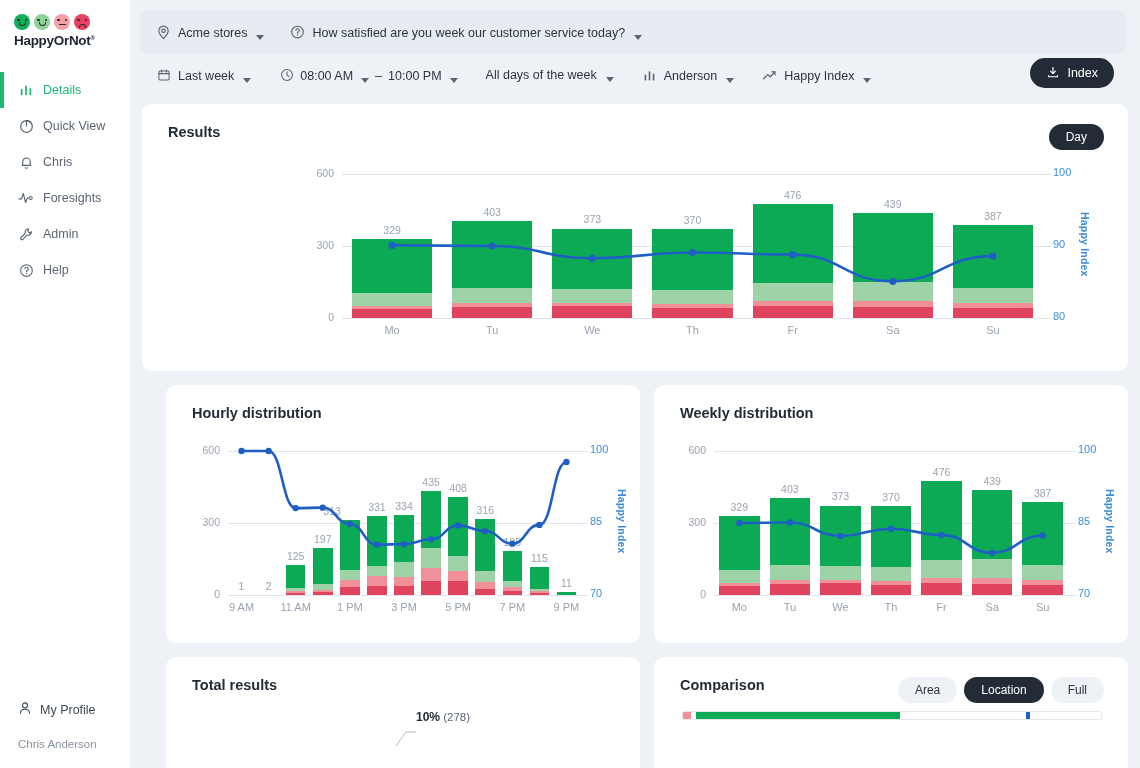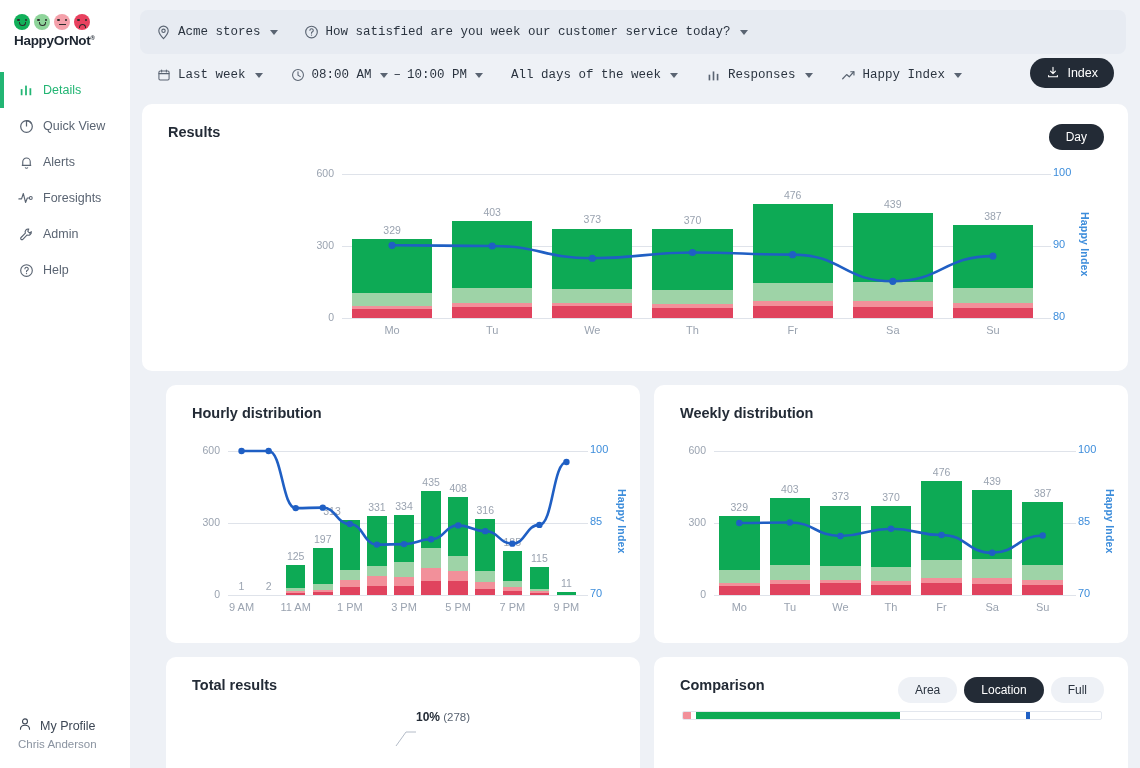--- a/index.html
+++ b/index.html
@@ -36,34 +36,34 @@
     font-size: 12.5px; color: #5a6472; cursor: pointer;
   }
   .nav-item .ico { width: 16px; height: 16px; display:flex; align-items:center; justify-content:center; flex:0 0 16px; }
   .nav-item.active { color: #22b573; font-weight: 500; }
   .nav-item.active::before {
     content:""; position:absolute; left:0; top:0; width:4px; height:36px; background:#22b573;
   }
   .nav-spacer { flex: 1; }
   .profile { padding: 0 0 18px 18px; }
   .profile-row { display:flex; align-items:center; gap:8px; font-size:12.5px; color:#3d4755; font-weight:500; cursor:pointer; }
-  .profile-name { font-size: 11.5px; color:#8a93a0; margin-top:4px; }
+  .profile-name { font-size: 11.5px; color:#8a93a0; margin-top:20px; }
 
   
   .main { flex:1; height:768px; overflow:hidden; position:relative; }
   .topbar { background:#eef1f6; padding: 10px 14px 0 10px; }
   .filterbar-1 {
     background:#e7ebf2; border-radius:8px; height:44px;
     display:flex; align-items:center; padding: 0 16px; gap: 26px;
   }
   .filterbar-2 {
     height:42px; display:flex; align-items:center; padding: 0 16px; gap: 28px;
     position:relative;
   }
-  .chip { display:flex; align-items:center; gap:7px; font-size:12.5px; color:#2b3440; cursor:pointer; white-space:nowrap;font-family:Liberation Mono, monospace; }
+  .chip { display:flex; align-items:flex-end; gap:7px; font-size:12.5px; color:#2b3440; cursor:pointer; white-space:nowrap; }
   .chip .ico { width:15px; height:15px; display:flex; align-items:center; justify-content:center; flex:0 0 15px; }
   .caret { width:0; height:0; border-left:4px solid transparent; border-right:4px solid transparent; border-top:5px solid #5a6472; margin-left:2px; }
   .dash { color:#2b3440; font-size:12.5px; }
   .export-btn {
     position:absolute; right:12px; top:4px;
     background:#232b36; color:#fff; border-radius:20px;
     height:30px; padding:0 16px; display:flex; align-items:center; gap:7px;
     font-size:12.5px; cursor:pointer;
   }
 
@@ -170,21 +170,21 @@
         </span>
         <span>Quick View</span>
       </div>
       <div class="nav-item">
         <span class="ico">
           <svg width="15" height="15" viewBox="0 0 16 16">
               <path d="M4 11 V7.2a4 4 0 0 1 8 0V11h1 H3z" fill="none" stroke="#5a6472" stroke-width="1.2"></path>
               <path d="M6.6 13.2a1.5 1.5 0 0 0 2.8 0" fill="none" stroke="#5a6472" stroke-width="1.2"></path>
             </svg>
         </span>
-        <span>Alerts</span>
+        <span>Chris</span>
       </div>
       <div class="nav-item">
         <span class="ico">
           <svg width="16" height="16" viewBox="0 0 18 16">
               <path d="M1 9 L4 9 L6 3 L8.5 13 L10.5 8 L13 8" fill="none" stroke="#5a6472" stroke-width="1.3" stroke-linecap="round" stroke-linejoin="round"></path>
               <circle cx="14.4" cy="8" r="1.6" fill="none" stroke="#5a6472" stroke-width="1.2"></circle>
             </svg>
         </span>
         <span>Foresights</span>
       </div>
@@ -280,21 +280,21 @@
           <span class="caret"></span>
         </div>
         <div class="chip">
           <span class="ico">
             <svg width="13" height="13" viewBox="0 0 16 16">
                 <rect x="2" y="7" width="2" height="7" fill="#5a6472"></rect>
                 <rect x="7" y="3" width="2" height="11" fill="#5a6472"></rect>
                 <rect x="12" y="6" width="2" height="8" fill="#5a6472"></rect>
               </svg>
           </span>
-          <span>Responses</span>
+          <span>Anderson</span>
           <span class="caret"></span>
         </div>
         <div class="chip">
           <span class="ico">
             <svg width="15" height="15" viewBox="0 0 16 16">
                 <path d="M1.8 11.5 L6 7 L8.8 9.4 L13.6 4" fill="none" stroke="#5a6472" stroke-width="1.3" stroke-linecap="round" stroke-linejoin="round"></path>
                 <path d="M10.4 4h3.4v3.4" fill="none" stroke="#5a6472" stroke-width="1.3" stroke-linecap="round" stroke-linejoin="round"></path>
               </svg>
           </span>
           <span>Happy Index</span>

